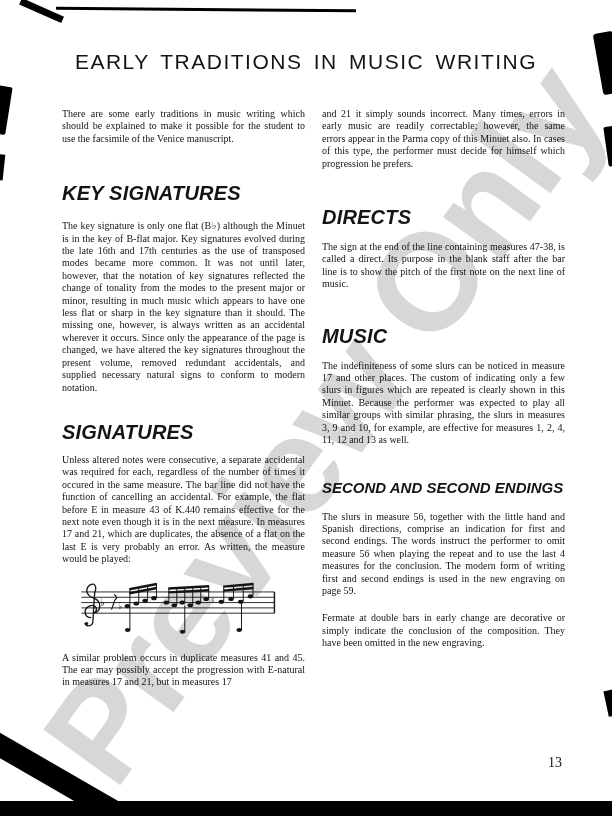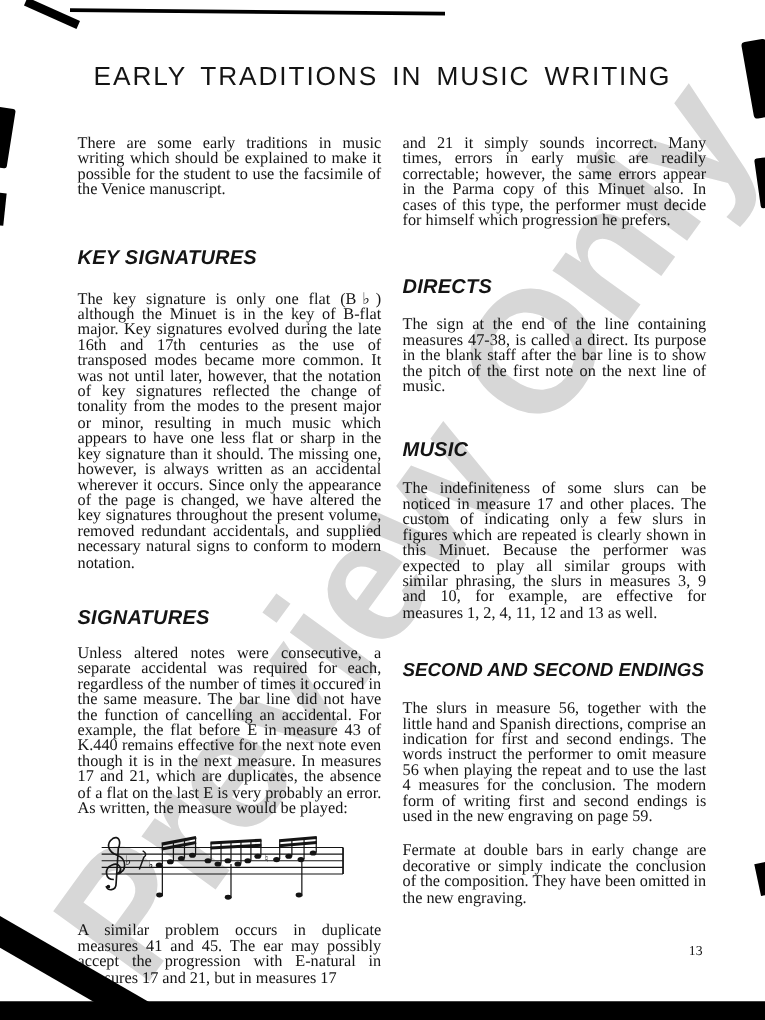--- a/index.html
+++ b/index.html
@@ -19,39 +19,39 @@
   .content{position:absolute;inset:0;z-index:2;padding-left:44px;}
   .title{
     position:absolute;top:50px;left:0;right:0;margin:0;text-align:center;
     font-family:"Liberation Sans","DejaVu Sans",sans-serif;
     font-weight:normal;font-size:21px;letter-spacing:1.5px;word-spacing:4px;
   }
   .col{position:absolute;top:108px;width:243px;}
   .col-left{left:62px;}
   .col-right{left:322px;}
   .body-text{
-    margin:0;font-size:13px;line-height:12.4px;text-align:justify;
+    margin:0;font-size:10px;line-height:12.4px;text-align:justify;
     text-justify:inter-word;
   }
   .section-heading{
     font-family:"Liberation Sans","DejaVu Sans",sans-serif;
-    font-style:italic;font-weight:bold;font-size:16px;line-height:19px;
+    font-style:italic;font-weight:bold;font-size:20px;line-height:19px;
     letter-spacing:0.2px;margin:0;
   }
   .h-key{margin:39px 0 17px 0;}
   .h-acc{margin:29px 0 12px 0;}
   .h-directs{margin:38px 0 14px 0;}
   .h-slurs{margin:36px 0 14px 0;}
   .h-endings{margin:31px 0 14px 0;font-size:15px;letter-spacing:0;}
   .music{margin:10px 0 0 6px;width:218px;height:62px;}
   .music svg{display:block;width:218px;height:62px;}
   .caption{margin-top:14px;}
   .p2{margin-top:15px;}
   .page-number{
-    position:absolute;right:50px;top:755px;font-size:11px;
+    position:absolute;right:50px;top:755px;font-size:14px;
   }
   
   .artifact{position:absolute;background:#000;z-index:3;}
   .a-top-slash{left:22px;top:-2px;width:46px;height:7px;transform:rotate(24deg);transform-origin:left top;}
   .a-top-line{left:56px;top:8px;width:300px;height:2.5px;transform:rotate(0.5deg);}
   .a-right-wedge{right:-6px;top:32px;width:20px;height:62px;transform:rotate(-10deg);border-radius:3px;}
   .a-right-mark{right:-8px;top:126px;width:14px;height:40px;transform:rotate(-8deg);border-radius:2px;}
   .a-left-wedge{left:-7px;top:86px;width:16px;height:48px;transform:rotate(9deg);border-radius:2px;}
   .a-left-mark{left:-9px;top:154px;width:13px;height:26px;transform:rotate(6deg);}
   .a-bottom-band{left:-36px;top:712px;width:215px;height:22px;transform:rotate(30deg);transform-origin:left top;}

